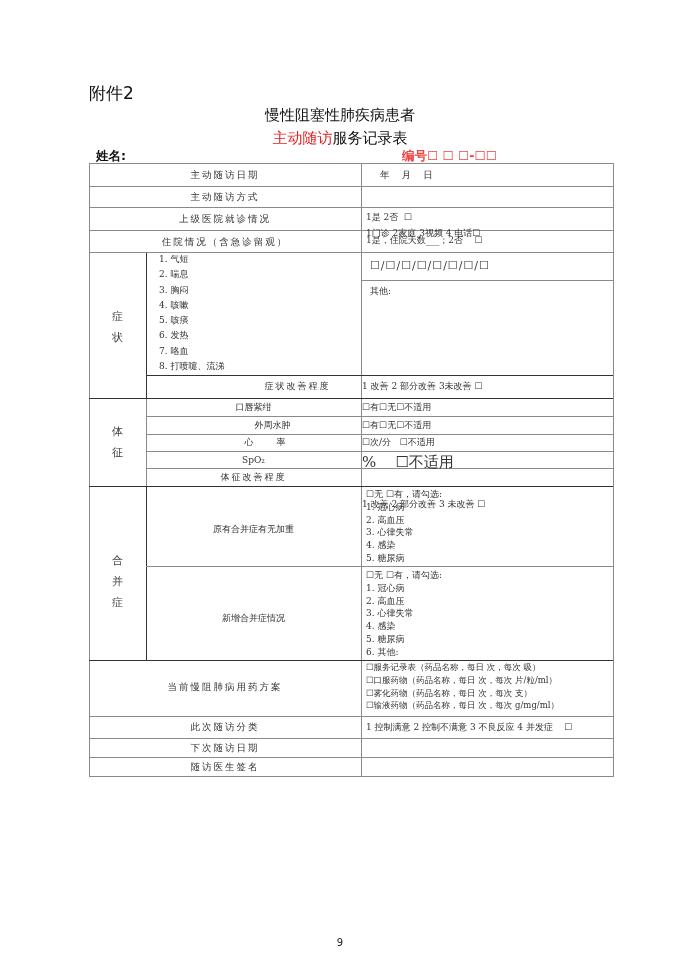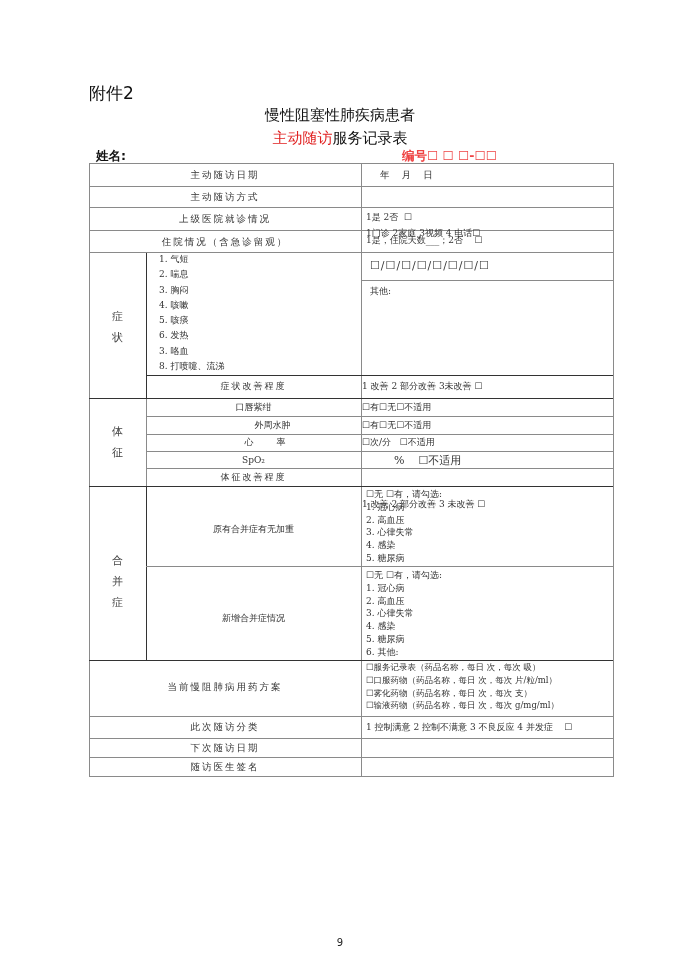--- a/index.html
+++ b/index.html
@@ -83,40 +83,40 @@
   <div>症</div>
   <div>状</div>
 </div>
 <div class="list" style="left:147px;top:252px;margin-left:12px;">
   <div>1.  气短</div>
   <div>2.  喘息</div>
   <div>3.  胸闷</div>
   <div>4.  咳嗽</div>
   <div>5.  咳痰</div>
   <div>6.  发热</div>
-  <div>3.  咯血</div>
+  <div>7.  咯血</div>
   <div>8.  打喷嚏、流涕</div>
 </div>
 <div class="cell" style="left:370px;top:260px;font-size:11px;letter-spacing:1px;">☐/☐/☐/☐/☐/☐/☐/☐</div>
 <div class="cell" style="left:370px;top:287px;font-size:9px;">其他:</div>
-<div class="cell center lbl-spaced" style="left:146px;width:215px;top:382px;font-size:9px;">症状改善程度</div>
+<div class="cell center lbl-spaced" style="left:146px;width:215px;top:382px;font-size:9px;padding-left:44px;">症状改善程度</div>
 <div class="cell" style="left:362px;top:382px;font-size:9px;">1 改善 2 部分改善 3未改善 ☐</div>
 
 <div class="vert" style="left:89px;width:57px;top:421px;">
   <div>体</div>
   <div>征</div>
 </div>
 <div class="cell center" style="left:146px;width:215px;top:403px;font-size:9px;">口唇紫绀</div>
 <div class="cell" style="left:362px;top:403px;font-size:9px;">☐有☐无☐不适用</div>
 <div class="cell center" style="left:146px;width:253px;top:421px;font-size:9px;">外周水肿</div>
 <div class="cell" style="left:362px;top:421px;font-size:9px;">☐有☐无☐不适用</div>
 <div class="cell center" style="left:146px;width:238px;top:438px;font-size:9px;white-space:pre;">心        率</div>
 <div class="cell" style="left:362px;top:438px;font-size:9px;white-space:pre;">☐次/分   ☐不适用</div>
 <div class="cell center" style="left:146px;width:215px;top:456px;font-size:9px;">SpO₂</div>
-<div class="cell" style="left:380px;top:455px;font-size:11px;white-space:pre;">    %    ☐不适用</div>
+<div class="cell" style="left:343px;top:455px;font-size:15px;white-space:pre;">    %    ☐不适用</div>
 <div class="cell center lbl-spaced" style="left:146px;width:215px;top:473px;font-size:9px;">体征改善程度</div>
 <div class="cell" style="left:362px;top:500px;font-size:9px;">1 改善 2 部分改善 3 未改善 ☐</div>
 
 <div class="vert" style="left:89px;width:57px;top:550px;">
   <div>合</div>
   <div>并</div>
   <div>症</div>
 </div>
 <div class="cell center" style="left:146px;width:215px;top:525px;font-size:9px;">原有合并症有无加重</div>
 <div class="list2" style="left:366px;top:488px;">

